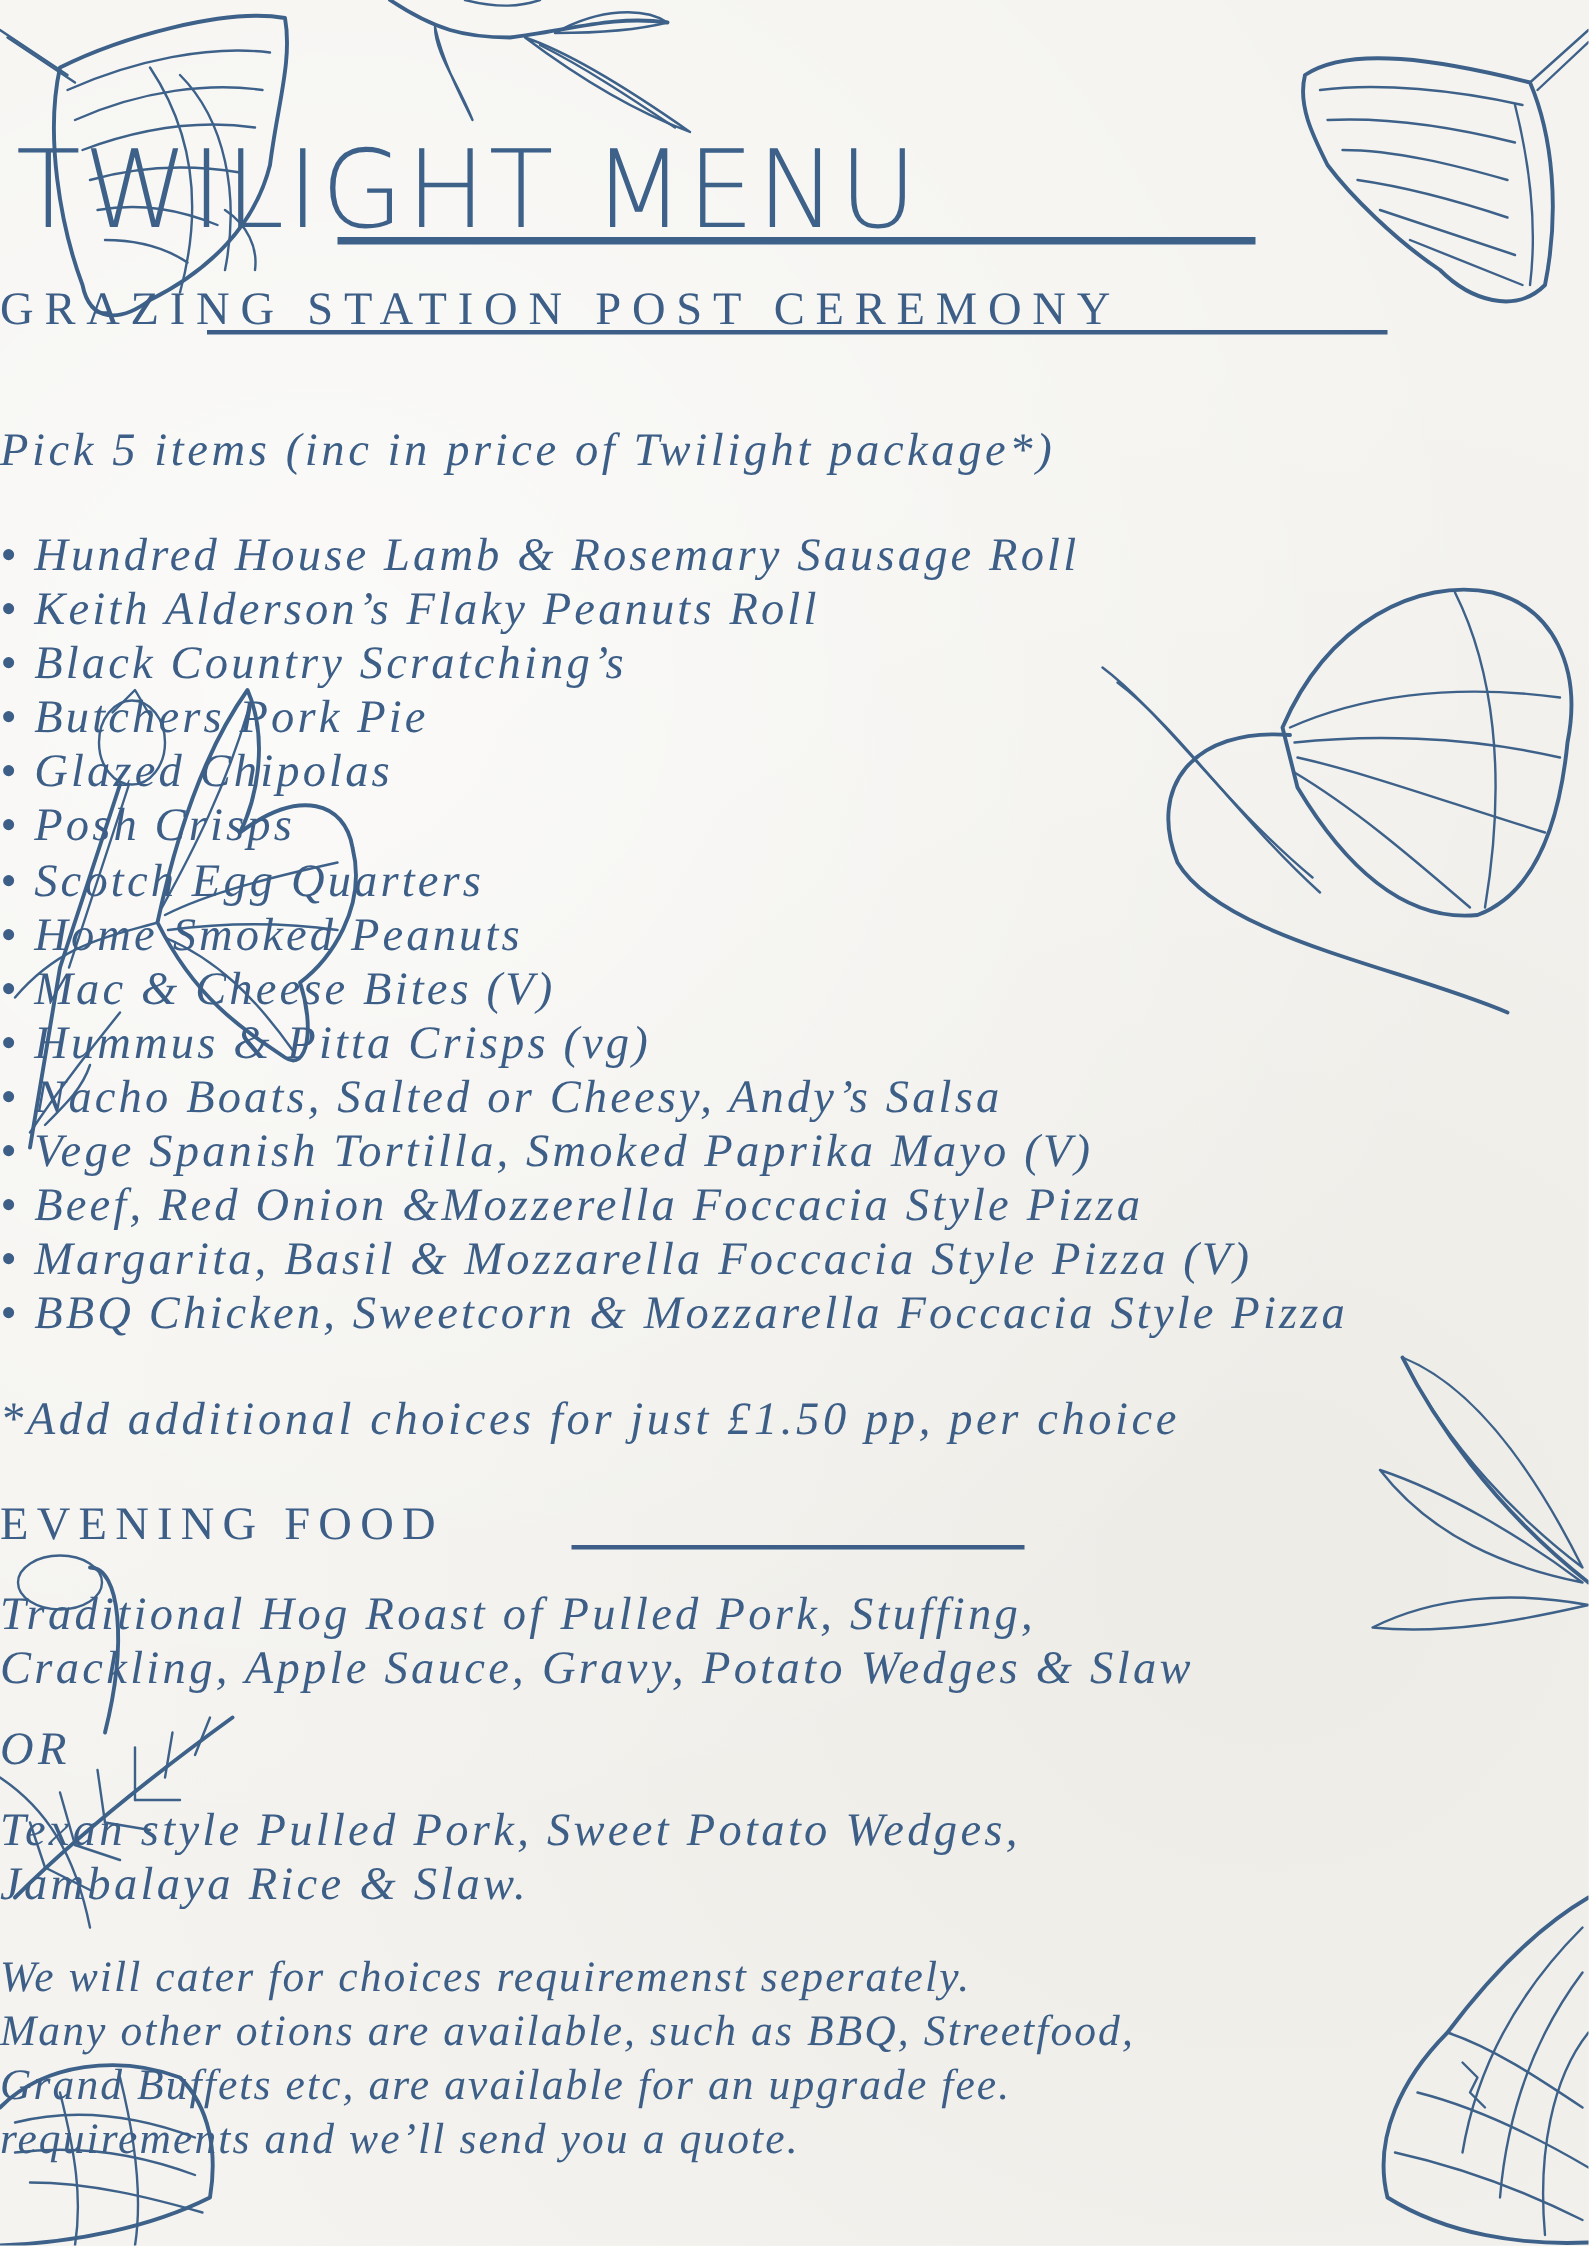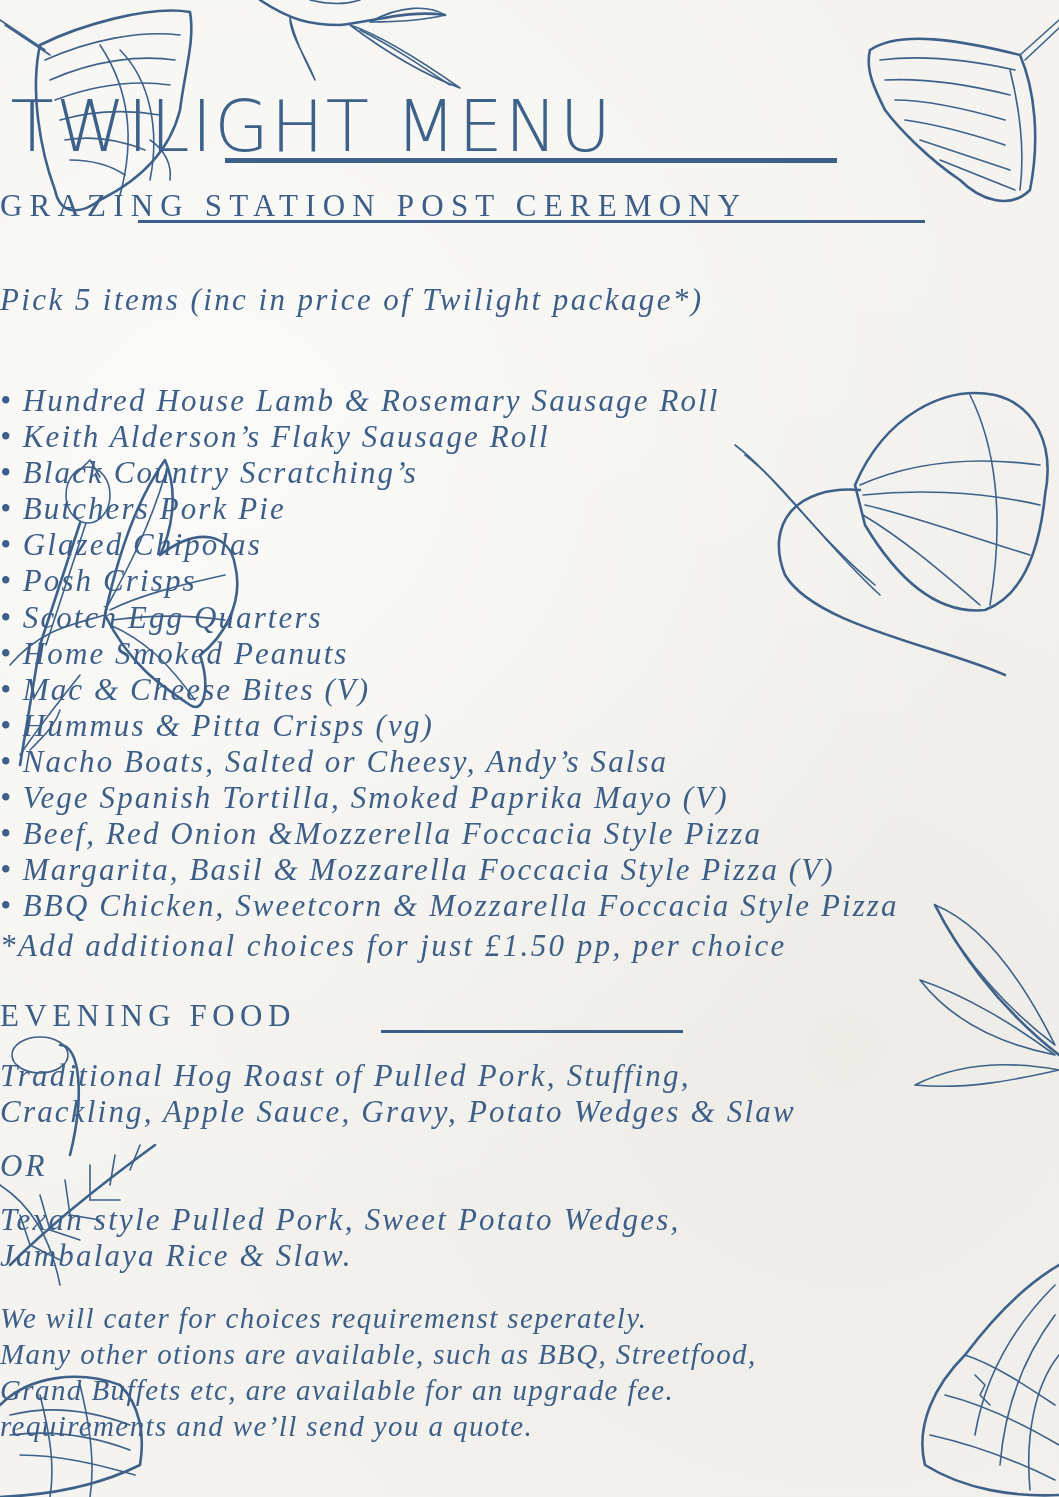--- a/index.html
+++ b/index.html
@@ -43,21 +43,21 @@
     .subtitle-rule {
       position: absolute; left: 138px; width: 787px; top: 220px; height: 2.5px;
       background: #3d5f87;
     }
     .it {
       font-family: "Liberation Serif", "DejaVu Serif", serif;
       font-style: italic; color: #3d5f87;
       position: absolute; left: 0; width: 1059px;
     }
     .intro { top: 280px; font-size: 31px; letter-spacing: 2.4px; line-height: 40px; }
-    .items { top: 352px; font-size: 31px; letter-spacing: 2.1px; line-height: 36.1px; list-style: none; margin-top: 31px; }
+    .items { top: 352px; font-size: 31px; letter-spacing: 2.1px; line-height: 36.1px; list-style: none; }
     .items li { white-space: nowrap; }
     .note { top: 926px; font-size: 31px; letter-spacing: 2.4px; line-height: 40px; }
     .evening-title {
       position: absolute; left: 0; width: 1059px; top: 996px;
       font-family: "Liberation Serif", "DejaVu Serif", serif; 
       font-size: 31px; letter-spacing: 5.5px; line-height: 40px;
     }
     .evening-rule { position: absolute; left: 381px; width: 302px; top: 1030px; height: 2.5px; background: #3d5f87; }
     .opt1 { top: 1058px; font-size: 31px; letter-spacing: 2.2px; line-height: 36px; }
     .or { top: 1146px; font-size: 31px; letter-spacing: 3px; line-height: 40px; }
@@ -190,21 +190,21 @@
 
 <div class="title">TWILIGHT MENU</div>
 <div class="title-rule"></div>
 <div class="subtitle">GRAZING STATION POST CEREMONY</div>
 <div class="subtitle-rule"></div>
 
 <div class="it intro">Pick 5 items (inc in price of Twilight package*)</div>
 
 <ul class="it items">
   <li><span>•</span> <span>Hundred House Lamb &amp; Rosemary Sausage Roll</span></li>
-  <li><span>•</span> <span>Keith Alderson’s Flaky Sausage Roll</span></li>
+  <li><span>•</span> <span>Keith Alderson’s Flaky Peanuts Roll</span></li>
   <li><span>•</span> <span>Black Country Scratching’s</span></li>
   <li><span>•</span> <span>Butchers Pork Pie</span></li>
   <li><span>•</span> <span>Glazed Chipolas</span></li>
   <li><span>•</span> <span>Posh Crisps</span></li>
   <li><span>•</span> <span>Scotch Egg Quarters</span></li>
   <li><span>•</span> <span>Home Smoked Peanuts</span></li>
   <li><span>•</span> <span>Mac &amp; Cheese Bites (V)</span></li>
   <li><span>•</span> <span>Hummus &amp; Pitta Crisps (vg)</span></li>
   <li><span>•</span> <span>Nacho Boats, Salted or Cheesy, Andy’s Salsa</span></li>
   <li><span>•</span> <span>Vege Spanish Tortilla, Smoked Paprika Mayo (V)</span></li>

